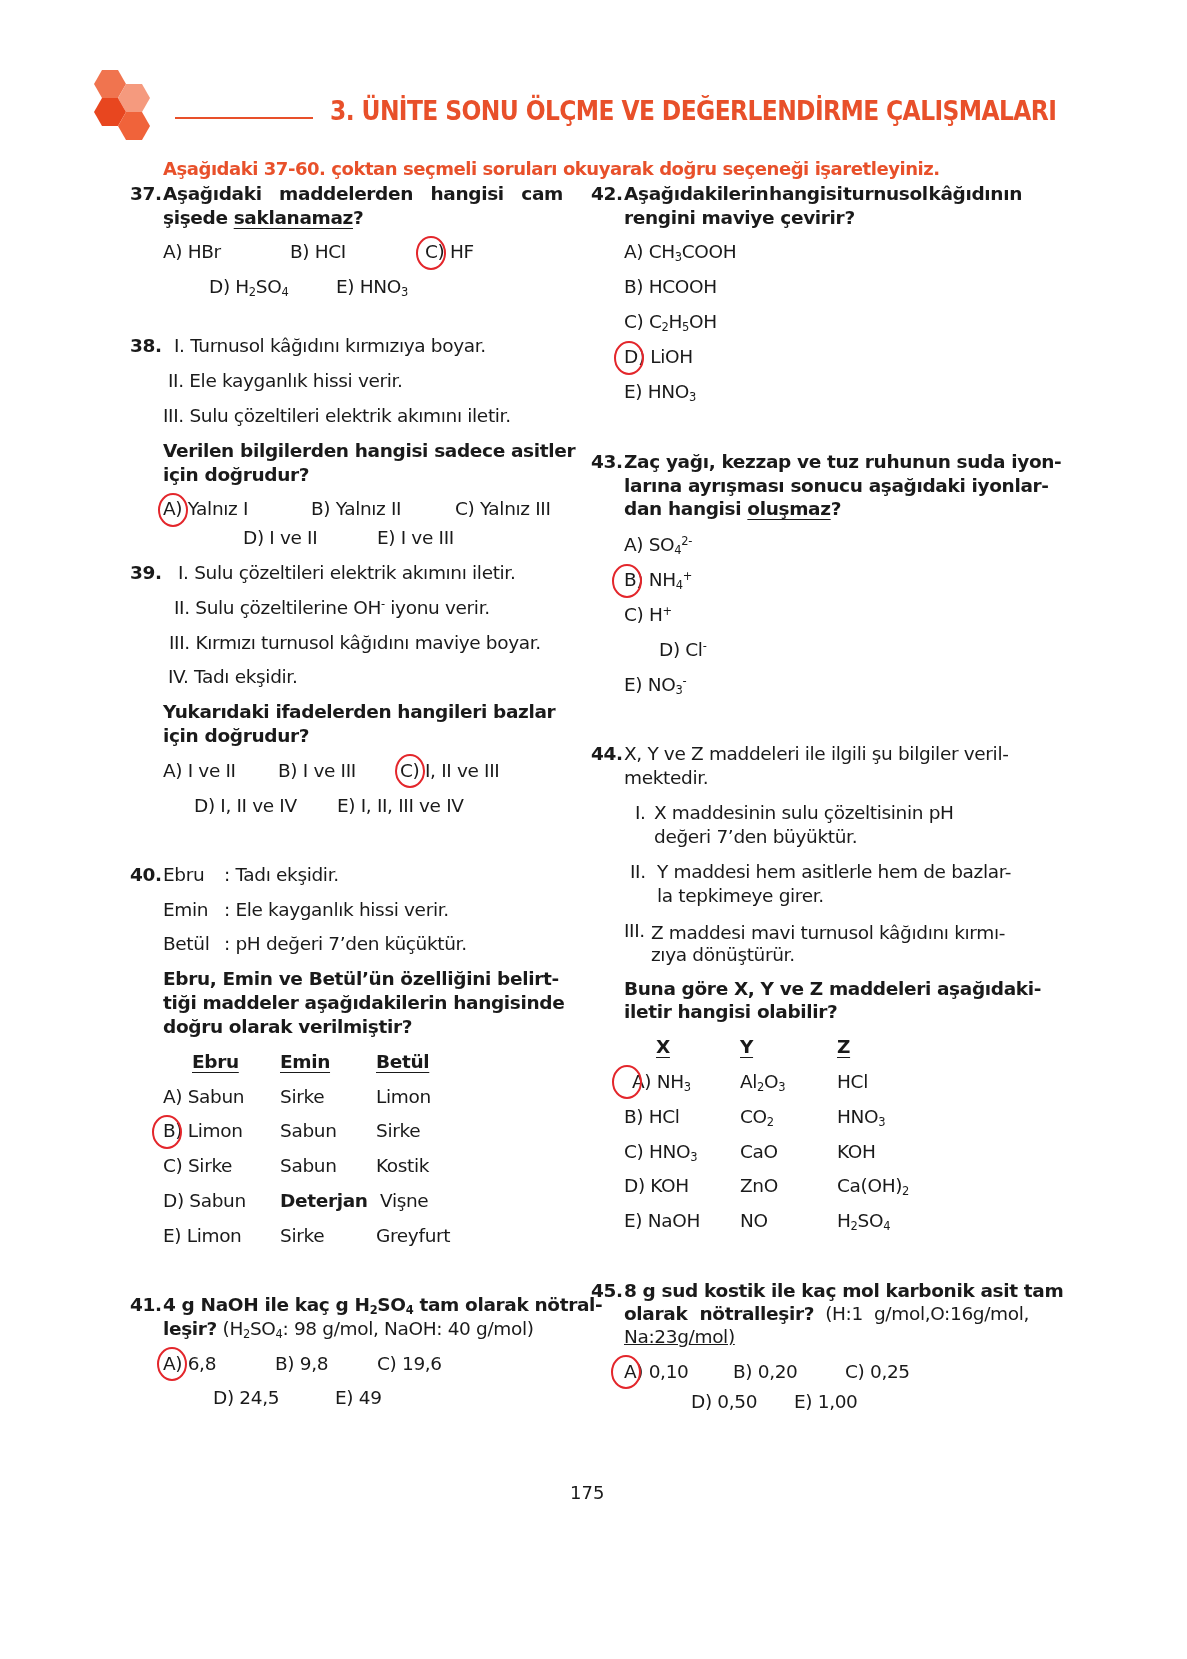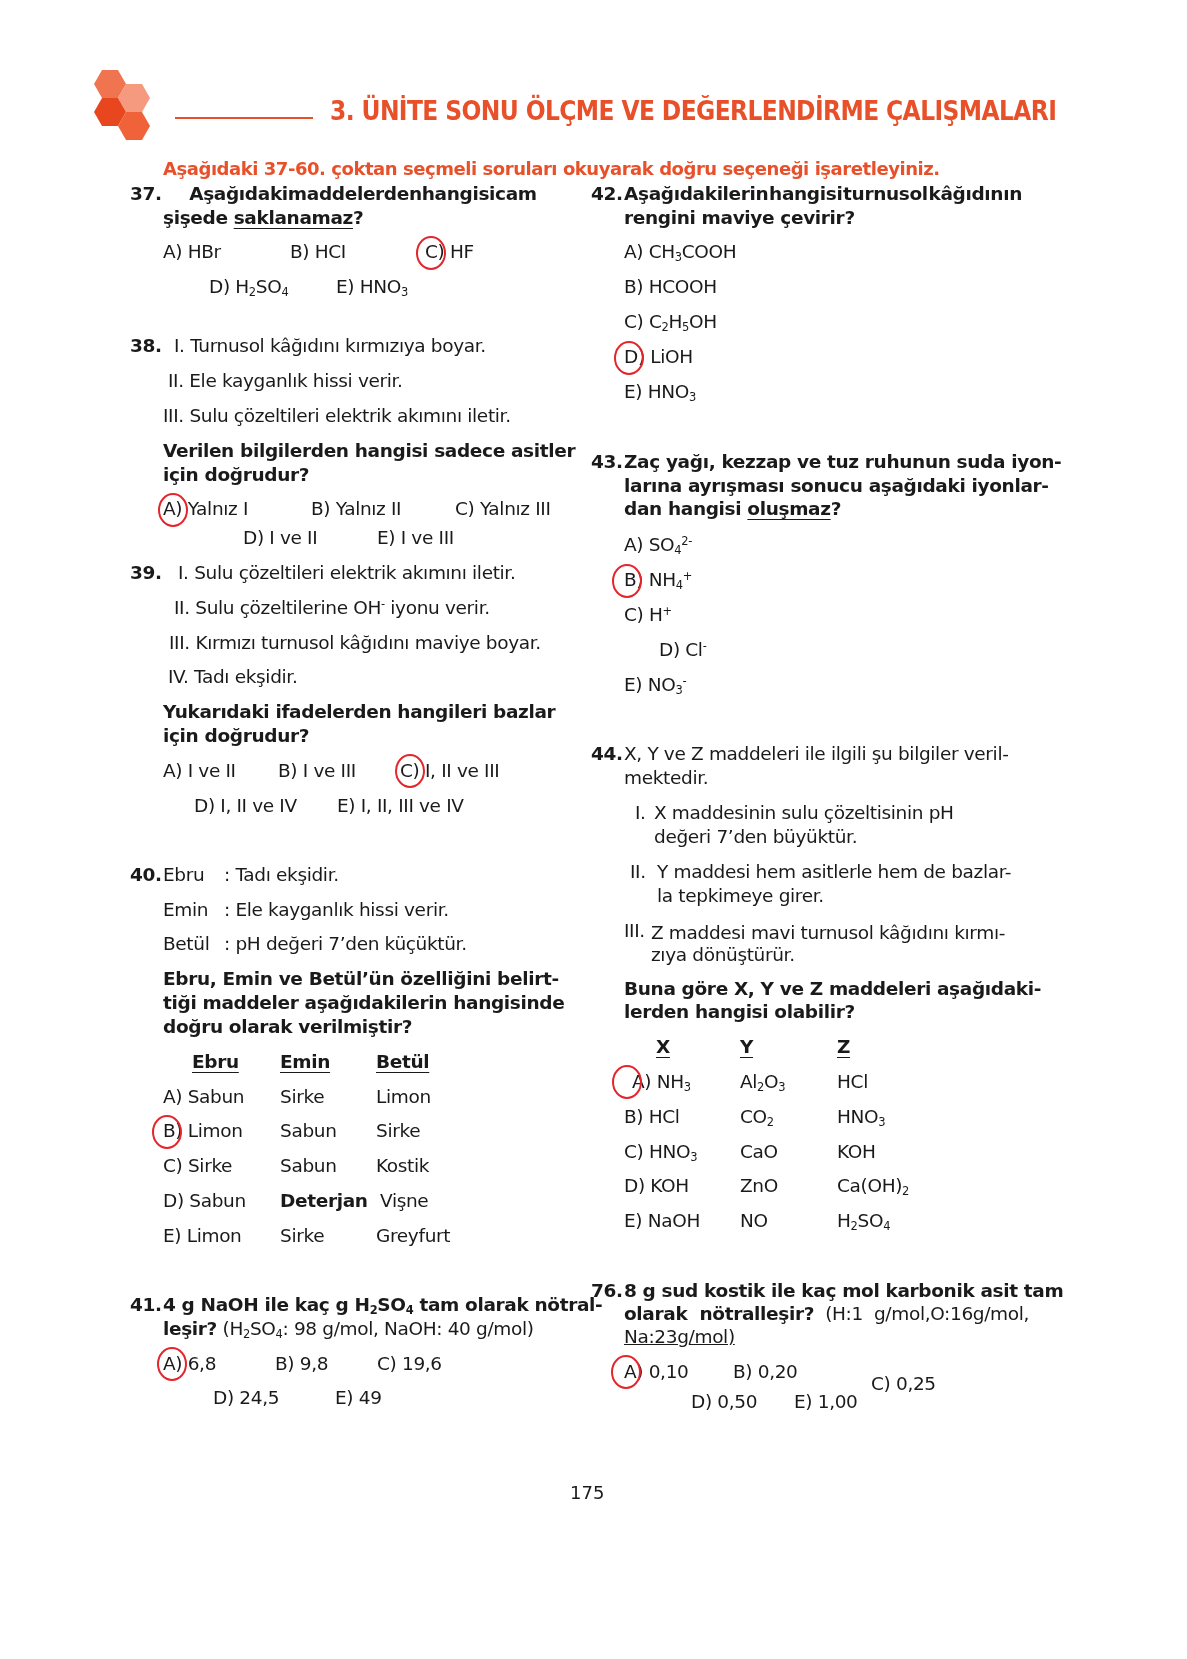--- a/index.html
+++ b/index.html
@@ -33,21 +33,21 @@
   <polygon points="34,14 50,14 58,28 50,42 34,42 26,28" fill="#f59a7e"></polygon>
   <polygon points="10,28 26,28 34,42 26,56 10,56 2,42" fill="#e8461f"></polygon>
   <polygon points="34,42 50,42 58,56 50,70 34,70 26,56" fill="#f0633a"></polygon>
 </svg>
 <div class="abs title-line"></div>
 <div class="abs title">3. ÜNİTE SONU ÖLÇME VE DEĞERLENDİRME ÇALIŞMALARI</div>
 <div class="abs instruction">Aşağıdaki 37-60. çoktan seçmeli soruları okuyarak doğru seçeneği işaretleyiniz.</div>
 
 <div class="q">
   <span class="qnum" style="left:130px;top:182px;">37.</span>
-  <div class="stem bold" style="left:163px;top:182px;width:400px;display:flex;justify-content:center;">
+  <div class="stem bold" style="left:163px;top:182px;width:400px;display:flex;justify-content:space-between;">
     <span>Aşağıdaki</span>
       <span>maddelerden</span>
       <span>hangisi</span>
       <span>cam</span>
   </div>
   <div class="line bold" style="left:163px;top:206px;"><span>şişede </span><span class="u">saklanamaz</span><span>?</span></div>
   <span class="opt" style="left:163px;top:240px;">A) HBr</span>
   <span class="opt" style="left:290px;top:240px;">B) HCI</span>
   <span class="opt" style="left:425px;top:240px;">C) HF</span>
   <div class="circle" style="left:416px;top:236px;"></div>
@@ -177,21 +177,21 @@
   <span class="line" style="left:635px;top:801px;">I.</span>
   <span class="line" style="left:654px;top:801px;">X maddesinin sulu çözeltisinin pH</span>
   <span class="line" style="left:654px;top:825px;">değeri 7’den büyüktür.</span>
   <span class="line" style="left:630px;top:860px;">II.</span>
   <span class="line" style="left:657px;top:860px;">Y maddesi hem asitlerle hem de bazlar-</span>
   <span class="line" style="left:657px;top:884px;">la tepkimeye girer.</span>
   <span class="line" style="left:624px;top:919px;">III.</span>
   <span class="line" style="left:651px;top:921px;">Z maddesi mavi turnusol kâğıdını kırmı-</span>
   <span class="line" style="left:651px;top:943px;">zıya dönüştürür.</span>
   <span class="line bold" style="left:624px;top:977px;">Buna göre X, Y ve Z maddeleri aşağıdaki-</span>
-  <span class="line bold" style="left:624px;top:1000px;">lerden hangisi olabilir?</span>
+  <span class="line bold" style="left:624px;top:1000px;">iletir hangisi olabilir?</span>
   <span class="line col-h" style="left:656px;top:1035px;">X</span>
   <span class="line col-h" style="left:740px;top:1035px;">Y</span>
   <span class="line col-h" style="left:837px;top:1035px;">Z</span>
   <div>
     <span class="opt" style="left:632px;top:1070px;">A) NH<sub>3</sub></span>
     <span class="opt" style="left:740px;top:1070px;">Al<sub>2</sub>O<sub>3</sub></span>
     <span class="opt" style="left:837px;top:1070px;">HCl</span>
   </div>
   <div class="circle" style="left:612px;top:1065px;"></div>
   <div>
@@ -210,25 +210,25 @@
     <span class="opt" style="left:837px;top:1174px;">Ca(OH)<sub>2</sub></span>
   </div>
   <div>
     <span class="opt" style="left:624px;top:1209px;">E) NaOH</span>
     <span class="opt" style="left:740px;top:1209px;">NO</span>
     <span class="opt" style="left:837px;top:1209px;">H<sub>2</sub>SO<sub>4</sub></span>
   </div>
 </div>
 
 <div class="q">
-  <span class="qnum" style="left:591px;top:1279px;">76.</span>
+  <span class="qnum" style="left:591px;top:1279px;">45.</span>
   <span class="line bold" style="left:624px;top:1279px;">8 g sud kostik ile kaç mol karbonik asit tam</span>
   <span class="line" style="left:624px;top:1302px;white-space:pre;"><span class="bold">olarak  nötralleşir?</span><span>  (H:1  g/mol,O:16g/mol,</span></span>
   <span class="line" style="left:624px;top:1325px;text-decoration:underline;">Na:23g/mol)</span>
   <span class="opt" style="left:624px;top:1360px;">A) 0,10</span>
   <div class="circle" style="left:611px;top:1355px;"></div>
   <span class="opt" style="left:733px;top:1360px;">B) 0,20</span>
-  <span class="opt" style="left:871px;top:1360px;margin-top:12px;">C) 0,25</span>
+  <span class="opt" style="left:845px;top:1360px;">C) 0,25</span>
   <span class="opt" style="left:691px;top:1390px;">D) 0,50</span>
   <span class="opt" style="left:794px;top:1390px;">E) 1,00</span>
 </div>
 
 <div class="abs pagenum">175</div>
 
 </body></html>

